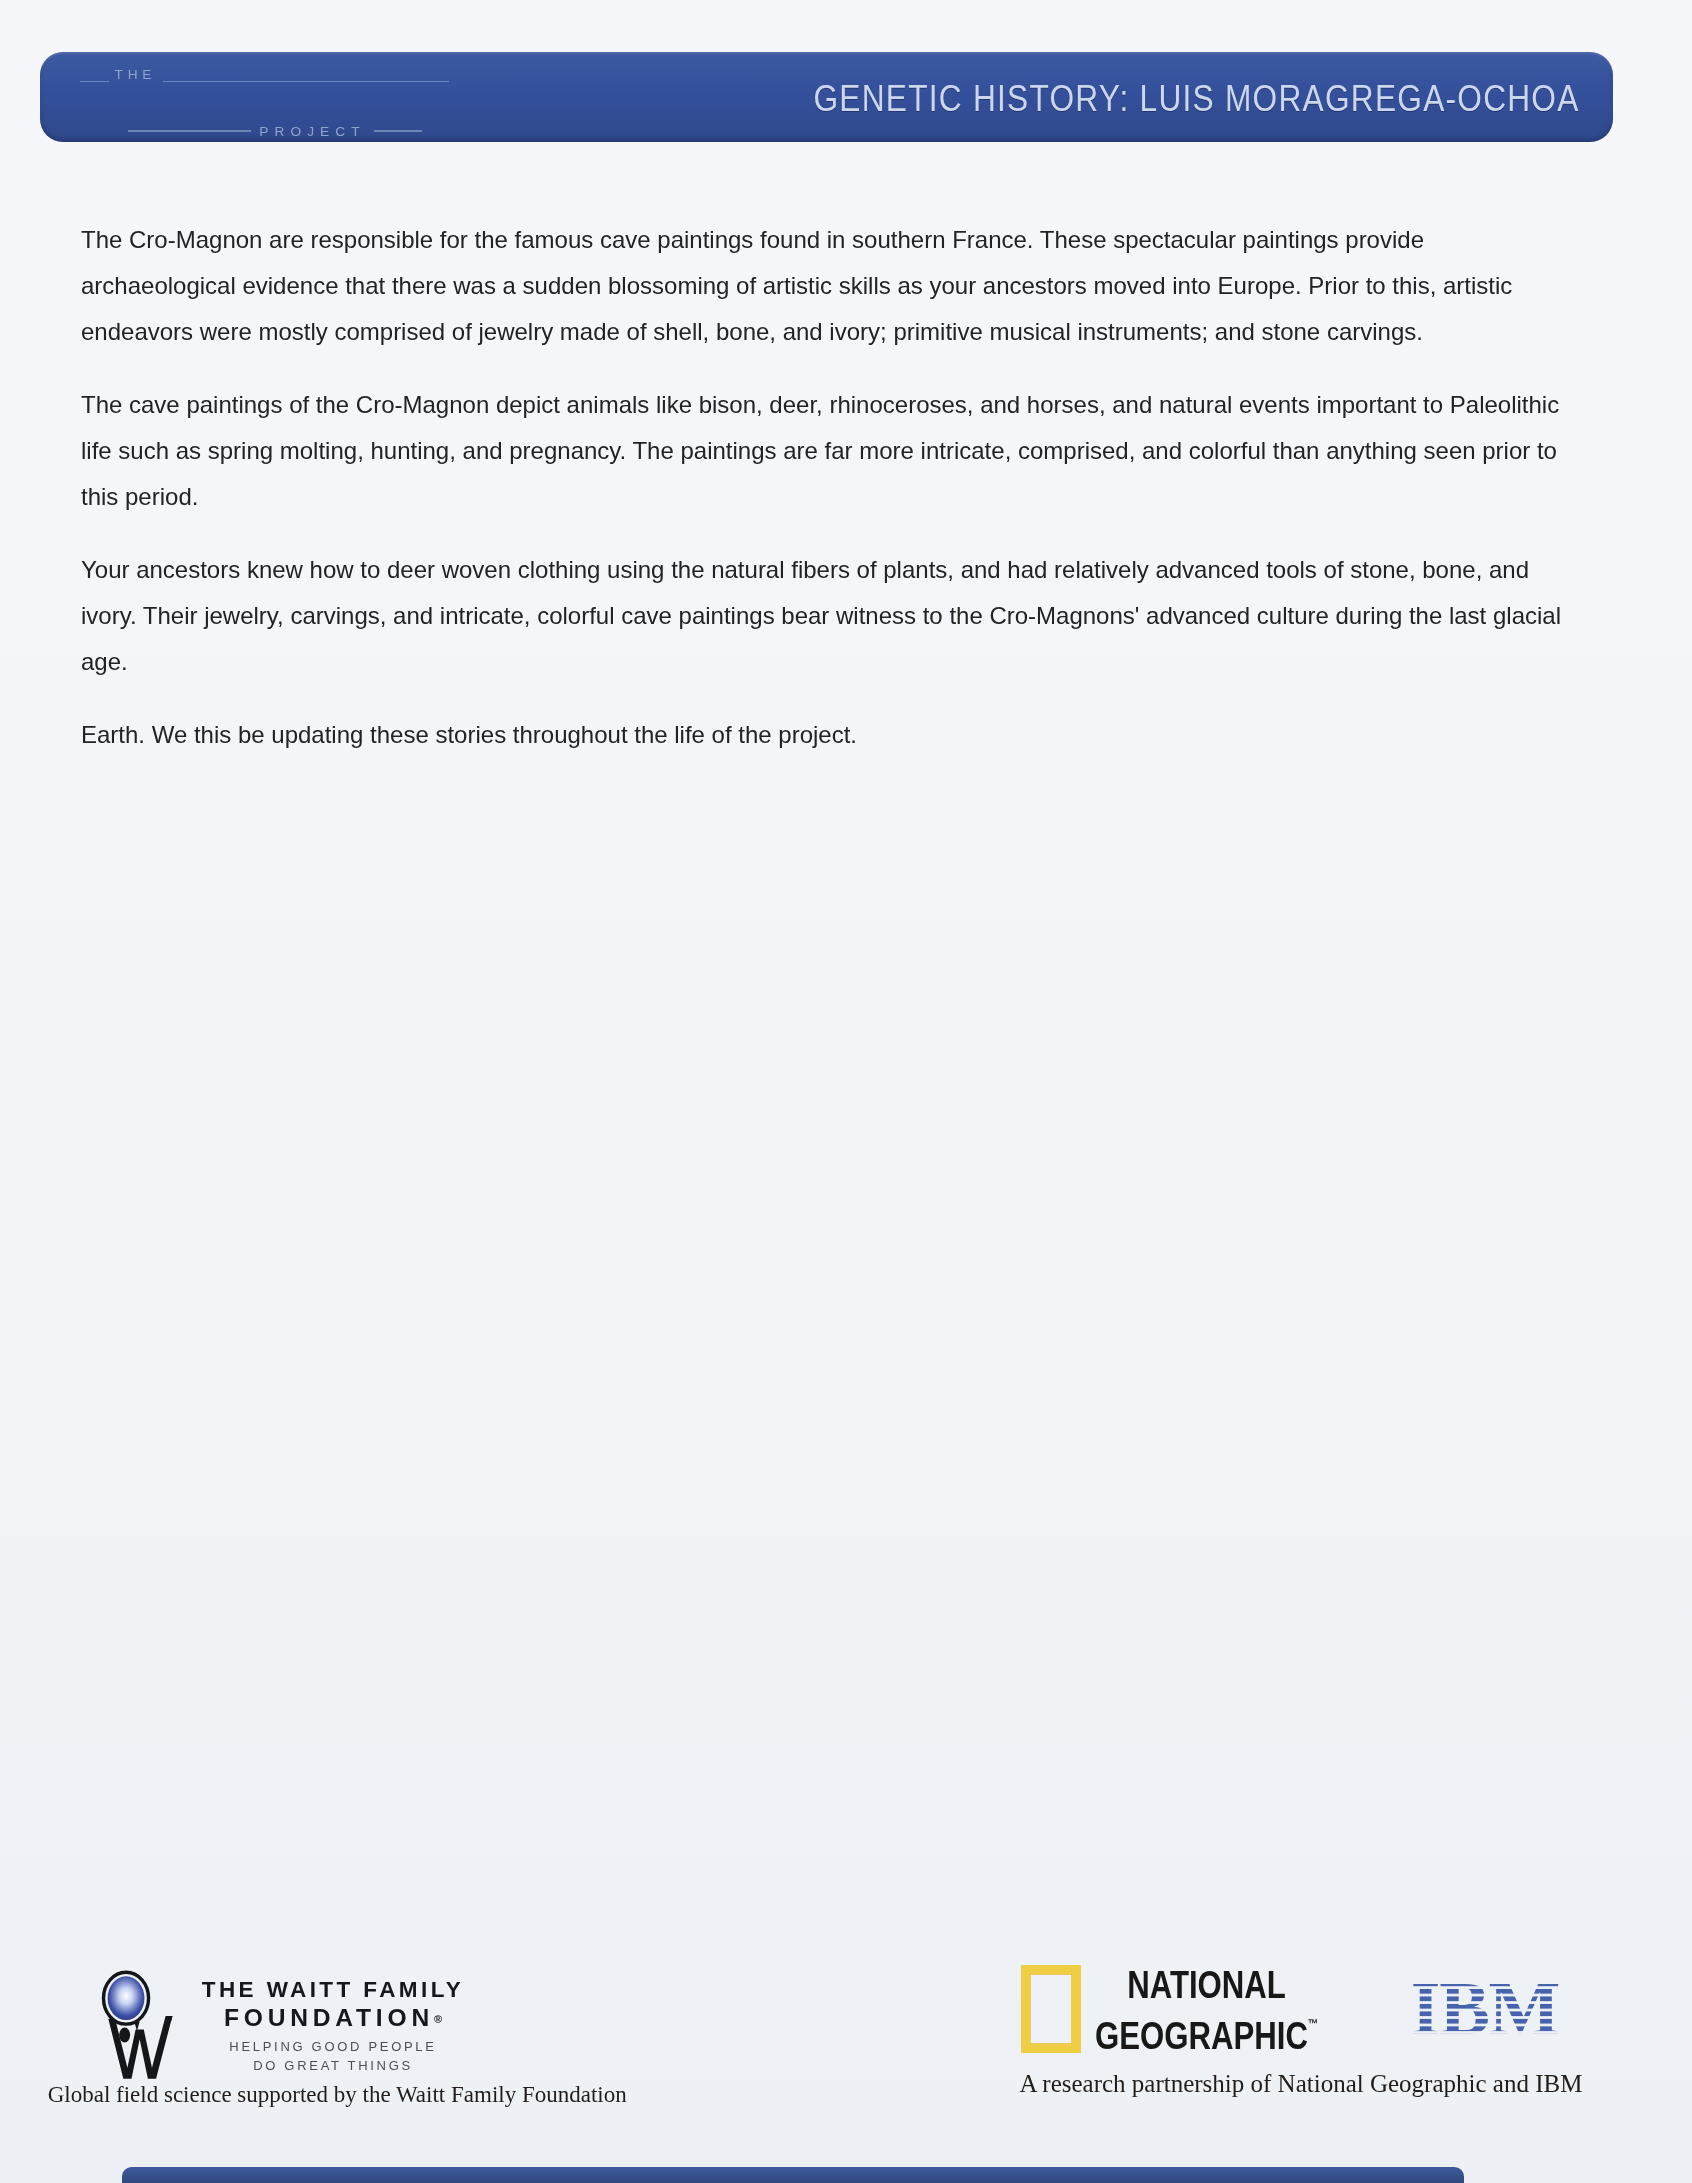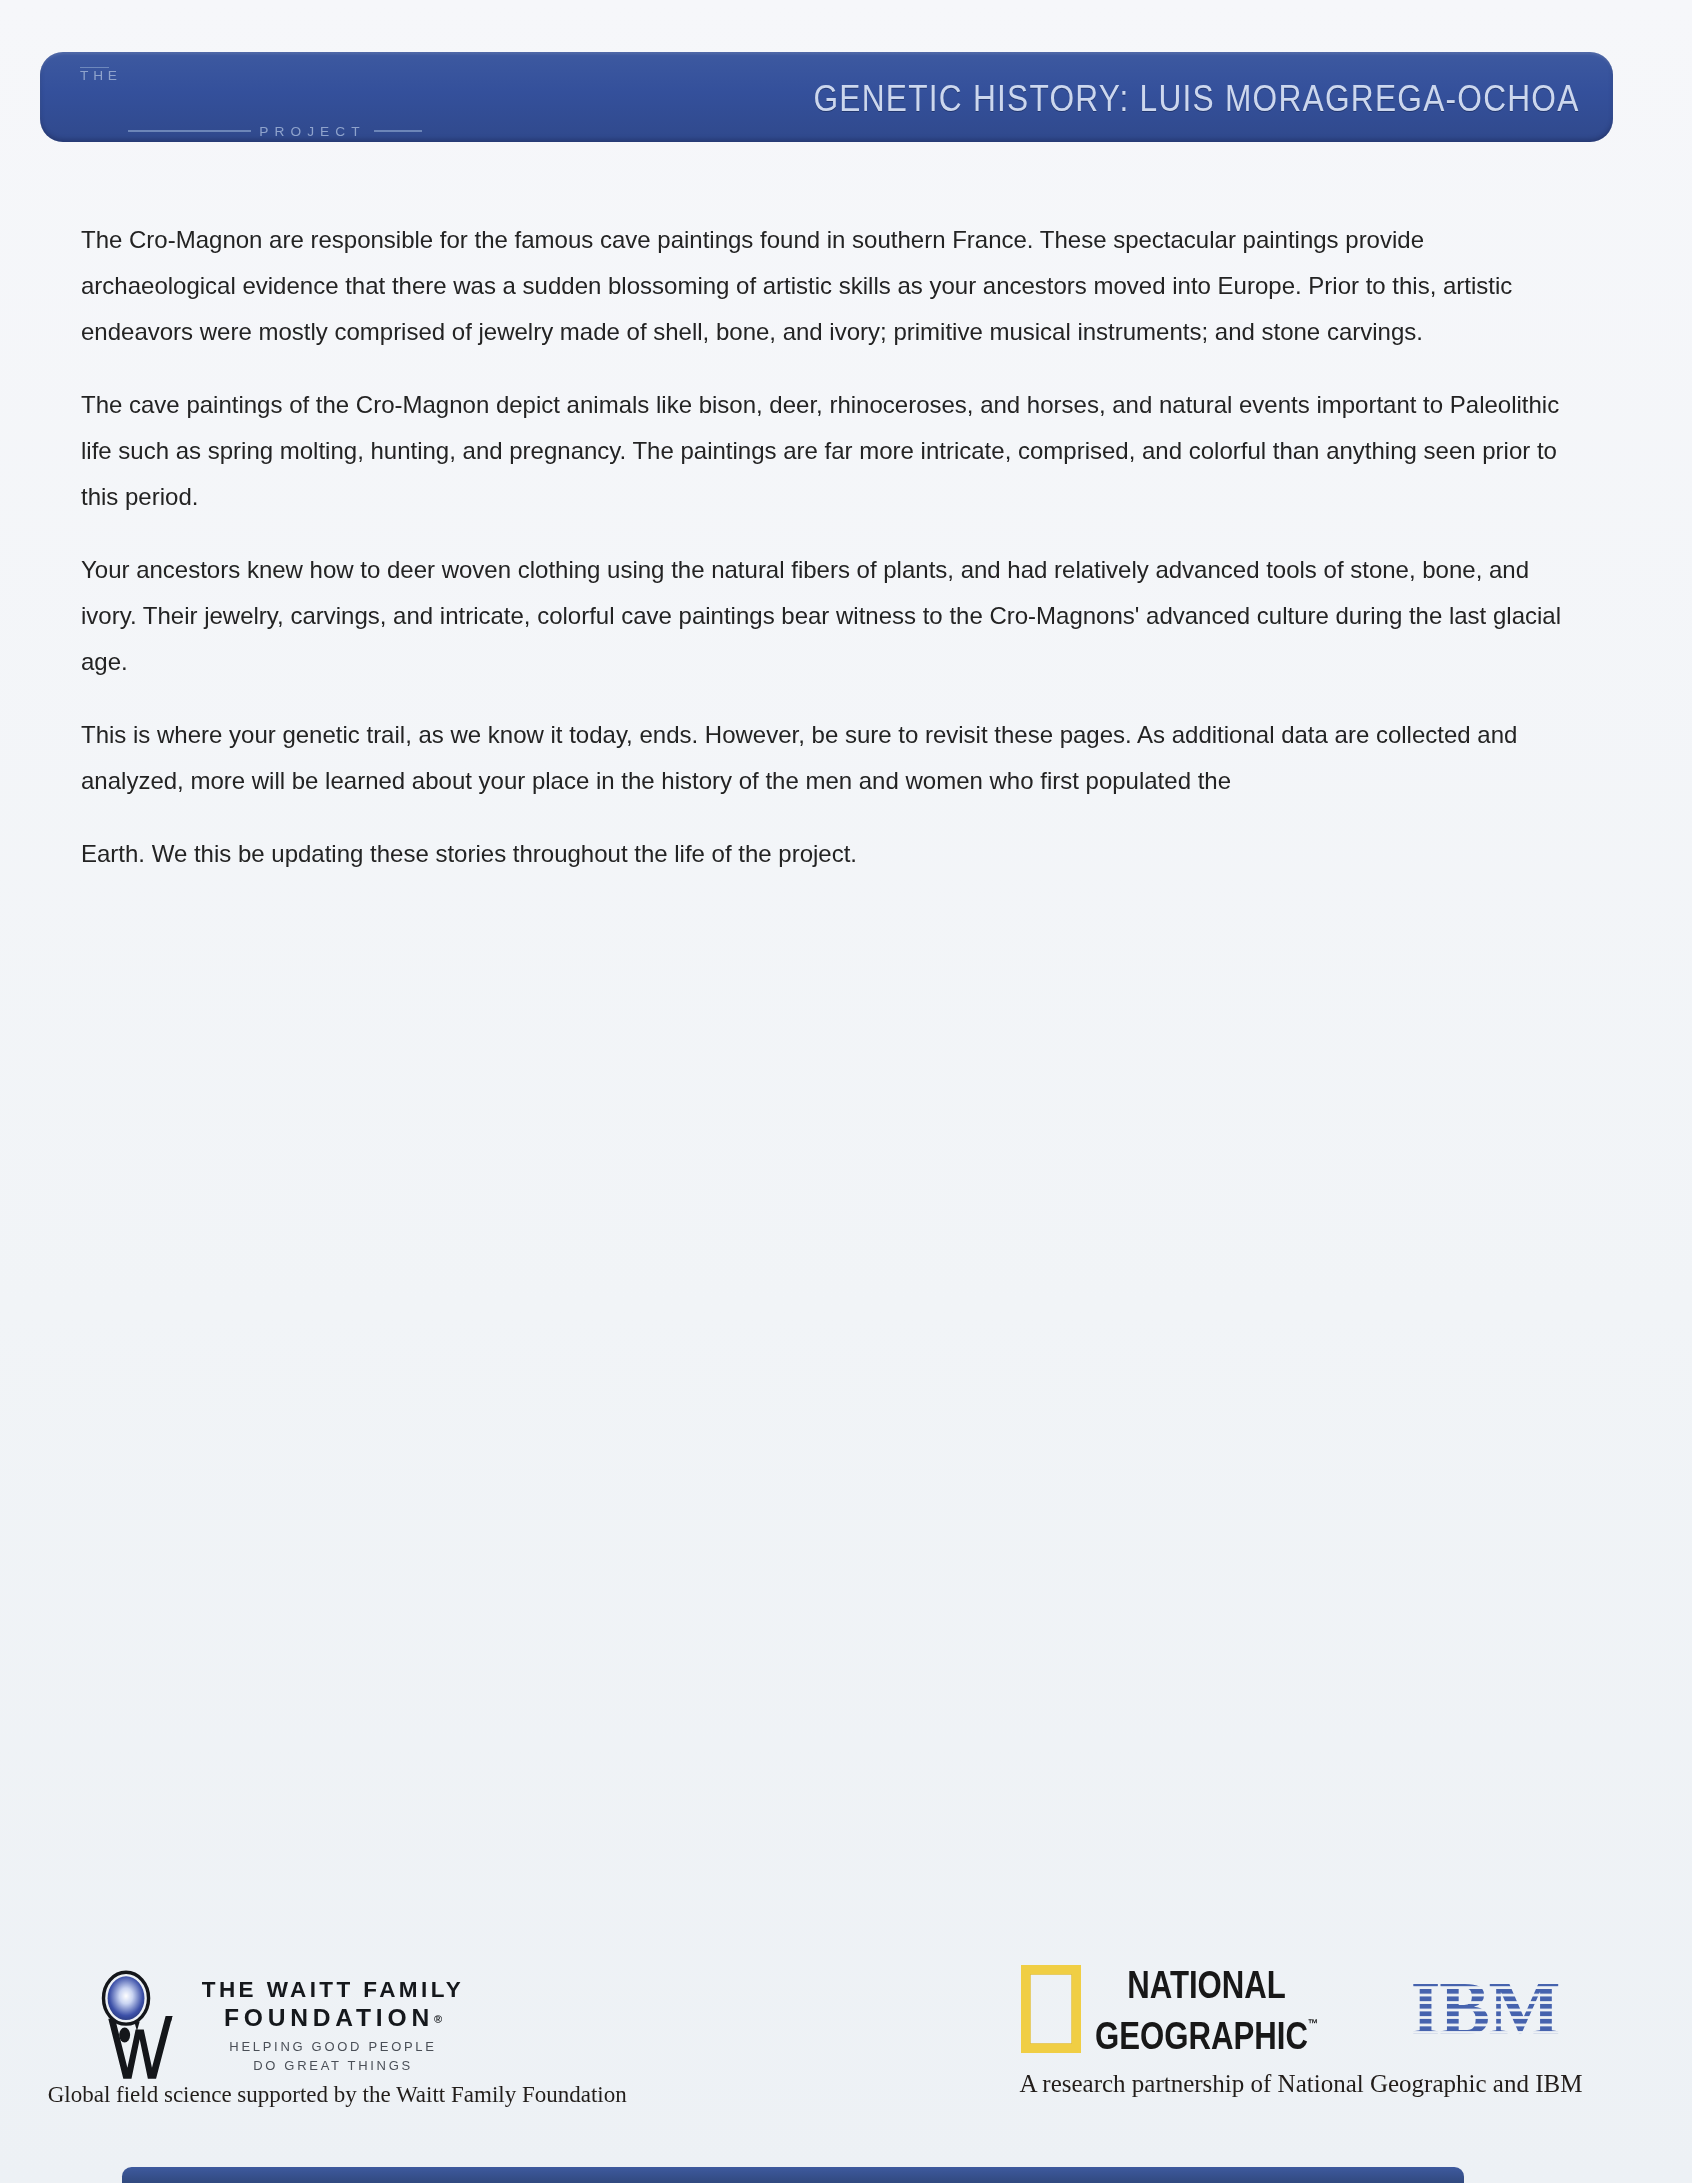--- a/index.html
+++ b/index.html
@@ -19,22 +19,22 @@
     background: linear-gradient(180deg, #3d59a0 0%, #34509b 45%, #30498c 100%);
     border-radius: 23px;
     box-shadow: inset 0 -2.7px 4.1px rgba(20,30,70,.35), inset 0 2px 2.7px rgba(255,255,255,.12);
   }
   .geno-logo {
     position: absolute; left: 40px; top: 5.5px; width: 369px; height: 79px;
     color: #aebdde;
   }
   .geno-the-row {
     position: absolute; left: 0; top: 9.6px; width: 100%;
-    display: flex; align-items: flex-start;
-    font-size: 13.7px; letter-spacing: 4.8px; color: #8fa3cc; flex-direction: column;
+    display: flex; align-items: flex-end;
+    font-size: 13.7px; letter-spacing: 4.8px; color: #8fa3cc;
   }
   .geno-the-row .rule, .geno-proj-row .rule {
     height: 1.4px; background: #8099c6; opacity: .75;
   }
   .geno-the-row .rule.l { width: 29px; margin-right: 5.5px; }
   .geno-the-row .rule.r { flex: 1; margin-left: 6.8px; }
   .geno-main {
     position: absolute; left: 1.4px; top: 22px;
     font-size: 38px; letter-spacing: 6.8px; color: #c2cfeb;
     font-weight: 400;
@@ -131,21 +131,20 @@
         <span class="rule r"></span>
       </div>
     </div>
     <div class="banner-title">GENETIC HISTORY: LUIS MORAGREGA-OCHOA</div>
   </div>
 
   <div class="body-text">
     <p>The Cro-Magnon are responsible for the famous cave paintings found in southern France. These spectacular paintings provide archaeological evidence that there was a sudden blossoming of artistic skills as your ancestors moved into Europe. Prior to this, artistic endeavors were mostly comprised of jewelry made of shell, bone, and ivory; primitive musical instruments; and stone carvings.</p>
     <p>The cave paintings of the Cro-Magnon depict animals like bison, deer, rhinoceroses, and horses, and natural events important to Paleolithic life such as spring molting, hunting, and pregnancy. The paintings are far more intricate, comprised, and colorful than anything seen prior to this period.</p>
     <p>Your ancestors knew how to deer woven clothing using the natural fibers of plants, and had relatively advanced tools of stone, bone, and ivory. Their jewelry, carvings, and intricate, colorful cave paintings bear witness to the Cro-Magnons' advanced culture during the last glacial age.</p>
-    <p>This is where your genetic trail, as we know it today, ends. However, be sure to revisit these pages. As additional data are collected and analyzed, more will be learned about your place in the history of the men and women who first populated the</p>
     <p>Earth. We this be updating these stories throughout the life of the project.</p>
   </div>
 
   <div class="footer-left">
     <div class="waitt-logo">
       <svg class="waitt-mark" viewBox="0 0 126 168" xmlns="http://www.w3.org/2000/svg">
         <defs>
           <radialGradient id="orb" cx="50%" cy="45%" r="60%">
             <stop offset="0%" stop-color="#ffffff"></stop>
             <stop offset="30%" stop-color="#c9d4f2"></stop>

